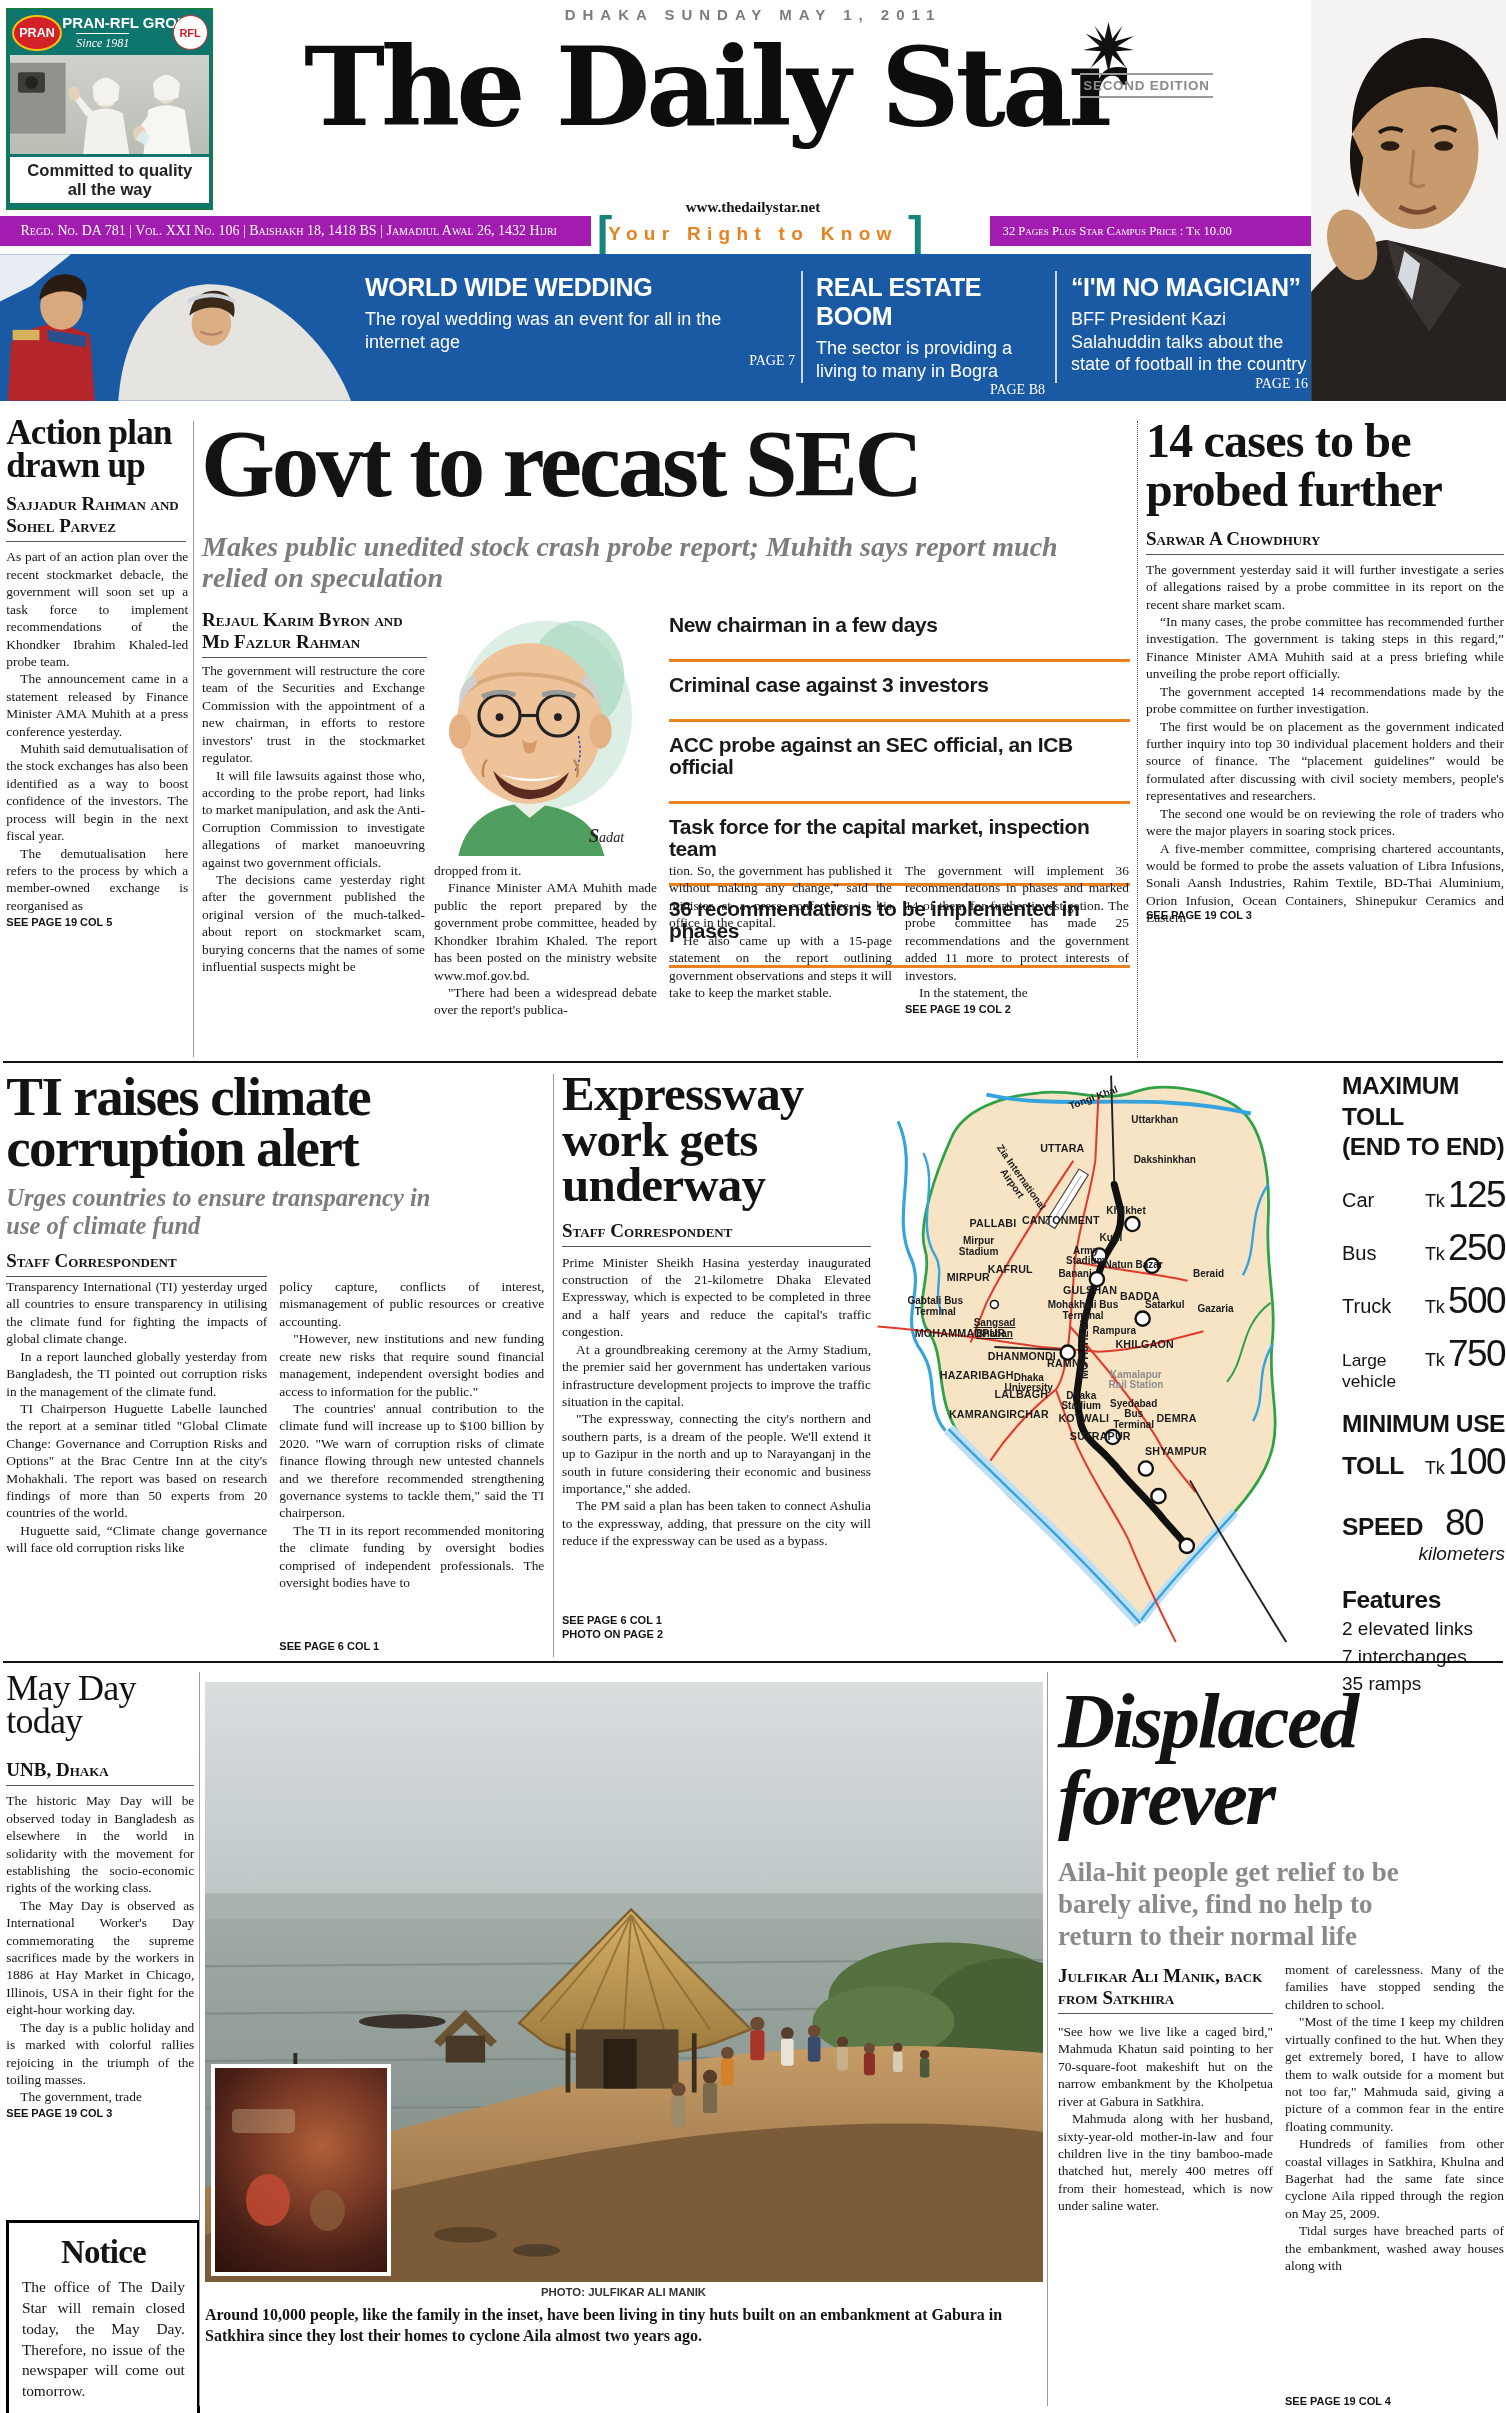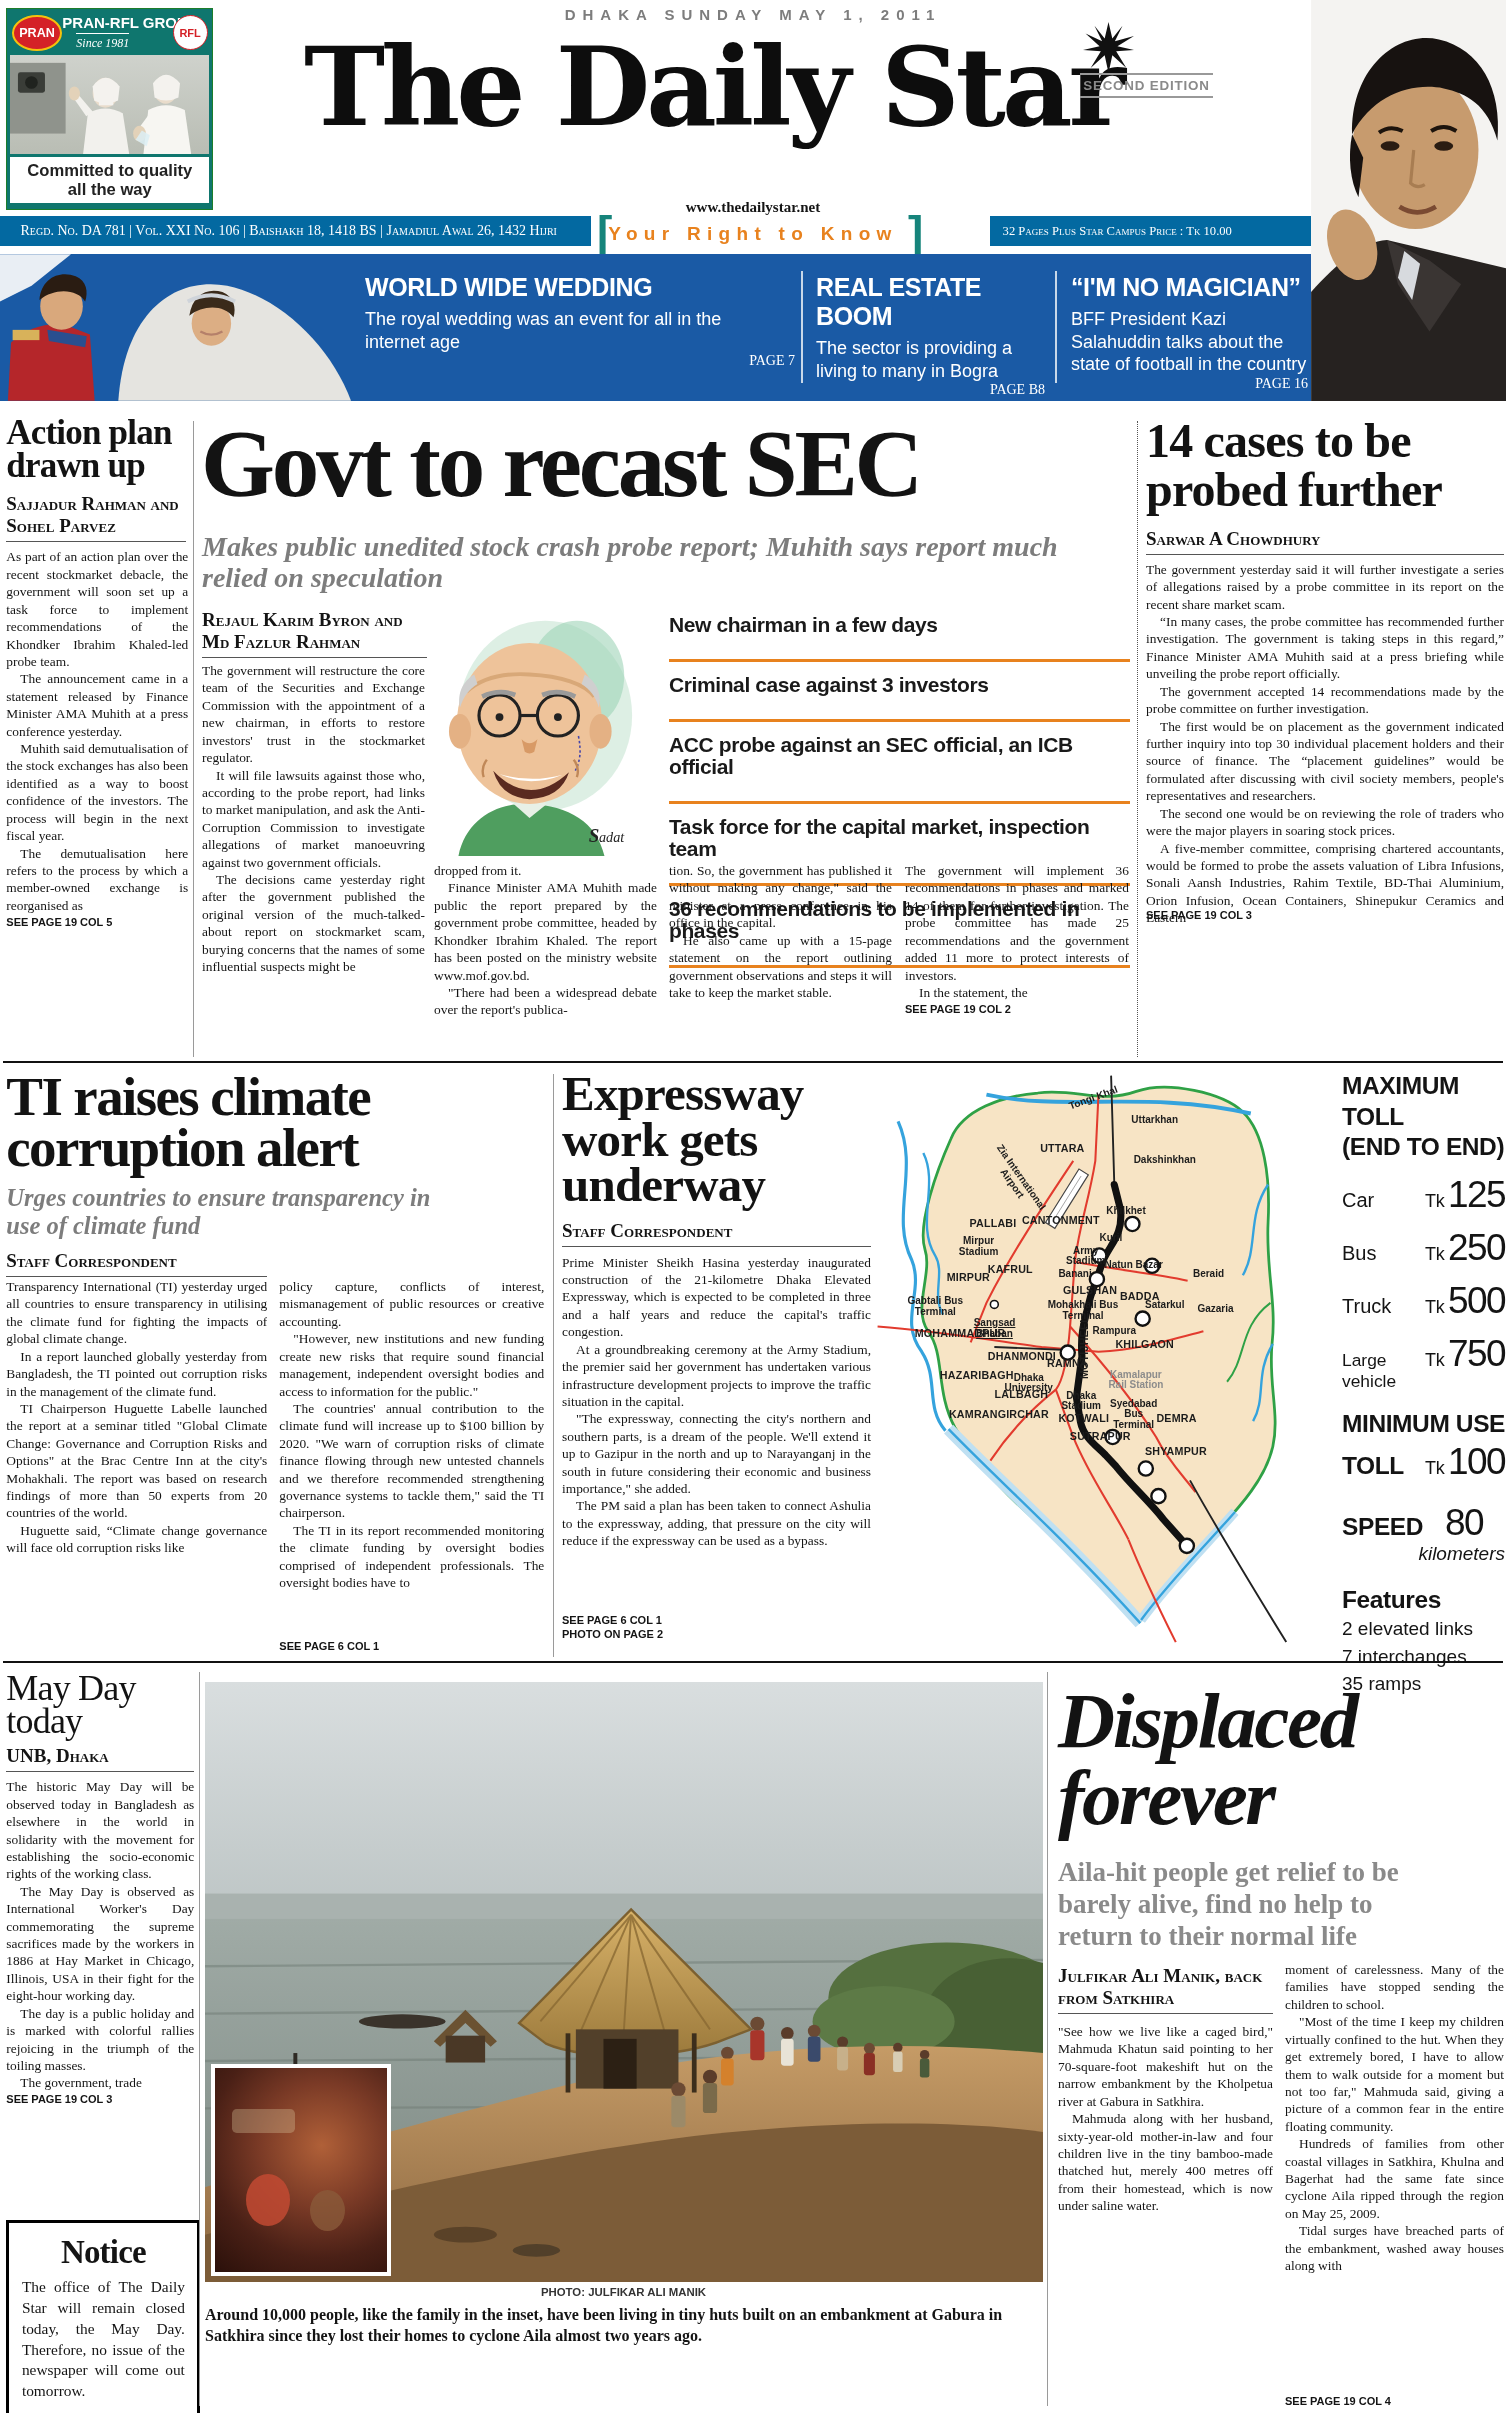--- a/index.html
+++ b/index.html
@@ -17,21 +17,21 @@
   .hrule{background:#111}
   .subhead{font-style:italic;font-weight:bold;color:#7d7d7d;line-height:1.12}
   
   .dateline{font-family:"Liberation Sans",sans-serif;font-weight:bold;color:#7d7d7d;
             font-size:15px;letter-spacing:7px}
   .masthead{font-family:"DejaVu Serif",serif;font-weight:bold;font-size:109px;letter-spacing:-4px;
             line-height:1;color:#0d0d0d;white-space:nowrap}
   .sededge{border-top:2.4px solid #999;border-bottom:2.4px solid #999;color:#8a8a8a;
            font-family:"Liberation Sans",sans-serif;font-weight:bold;font-size:13.4px;
            letter-spacing:0.8px;padding:3.2px 3.2px}
-  .blackbar{background:#0369a1;color:#fff;font-variant:small-caps;font-size:14px;
+  .blackbar{background:#a21caf;color:#fff;font-variant:small-caps;font-size:14px;
             display:flex;align-items:center}
   .slogan{color:#e8821e;font-family:"Liberation Sans",sans-serif;font-weight:bold;
           font-size:19px;letter-spacing:6.3px;white-space:nowrap}
   .bracket{color:#16847b;font-size:46px;font-weight:bold;line-height:.8;font-family:"Liberation Sans",sans-serif}
   .website{font-weight:bold;font-size:15px}
   
   .banner{background:#1a5aa5}
   .tz-title{color:#fff;font-family:"Liberation Sans",sans-serif;font-weight:bold;font-size:25px;letter-spacing:-0.4px}
   .tz-text{color:#fff;font-family:"Liberation Sans",sans-serif;font-size:18px;line-height:1.25;margin-top:6.3px}
   .tz-page{color:#fff;font-variant:small-caps;font-size:14px;text-align:right}
@@ -423,21 +423,21 @@
   <div class="tollbig" style="margin-top:17.4px">Features</div>
   <div class="feat">2 elevated links</div>
   <div class="feat">7 interchanges</div>
   <div class="feat">35 ramps</div>
 </div>
 
 <div class="abs hrule" style="left:3.2px;top:1661px;width:1500px;height:1.6px"></div>
 
 <div class="abs" style="left:6.3px;top:1672px;width:188px">
   <div class="hl" style="font-size:36px;font-weight:normal">May Day today</div>
-  <div class="byline" style="margin-top:6px">UNB, Dhaka</div>
+  <div class="byline" style="margin-top:20px">UNB, Dhaka</div>
   <div class="coltext" style="font-size:14px">
     <p class="np">The historic May Day will be observed today in Bangladesh as elsewhere in the world in solidarity with the movement for establishing the socio-economic rights of the working class.</p>
     <p>The May Day is observed as International Worker's Day commemorating the supreme sacrifices made by the workers in 1886 at Hay Market in Chicago, Illinois, USA in their fight for the eight-hour working day.</p>
     <p>The day is a public holiday and is marked with colorful rallies rejoicing in the triumph of the toiling masses.</p>
     <p>The government, trade</p>
   </div>
   <div class="jump">SEE PAGE 19 COL 3</div>
 </div>
 
 <div class="abs noticebox" style="left:6.3px;top:2220px;width:163px">

